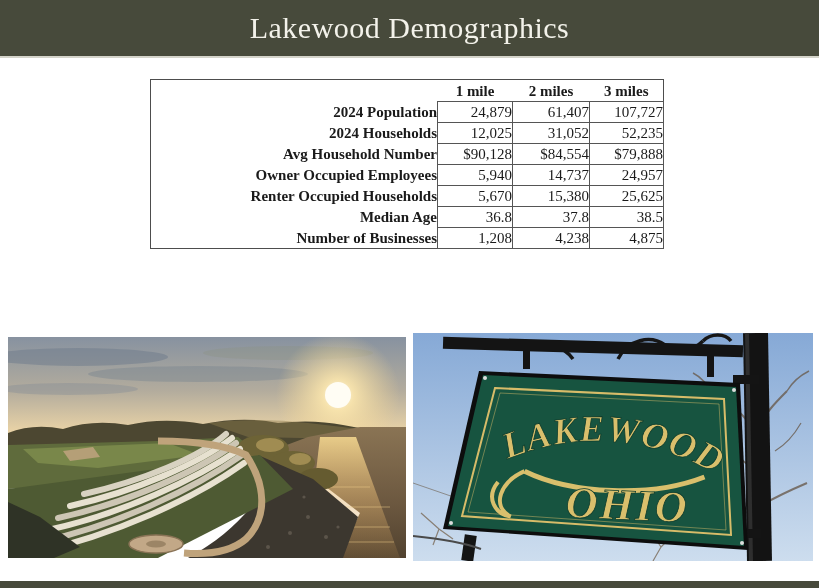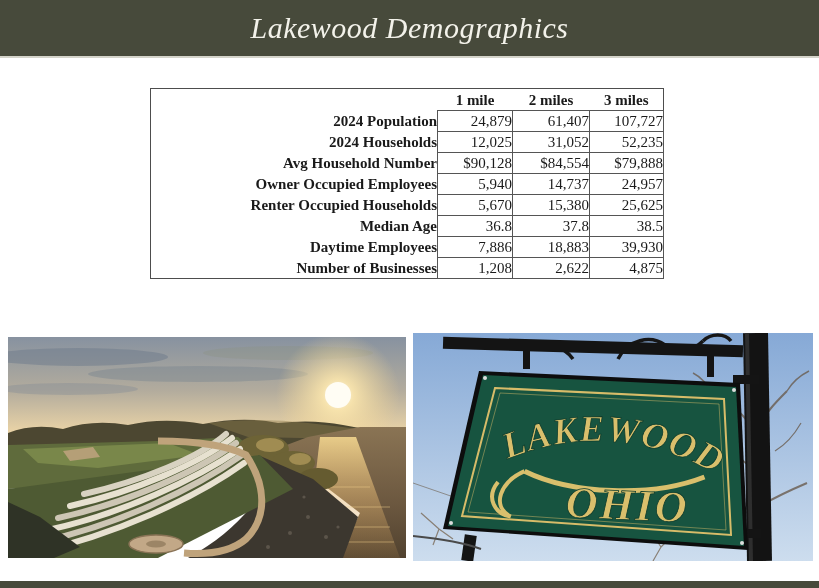--- a/index.html
+++ b/index.html
@@ -2,25 +2,25 @@
 <html><head>
 <meta charset="utf-8">
 <style>
   html,body{margin:0;padding:0;background:#ffffff;}
   #page{position:relative;width:819px;height:588px;background:#ffffff;overflow:hidden;
         font-family:"Liberation Serif","DejaVu Serif",serif;}
 
   
   .header-bar{position:absolute;left:0;top:0;width:819px;height:56px;background:#474a3b;
               border-bottom:2px solid #d4d4ca;display:flex;align-items:center;justify-content:center;}
-  .header-title{color:#f3f2ea;font-size:30px;letter-spacing:.5px;font-weight:400;font-style:italic;}
+  .header-title{color:#f3f2ea;font-size:30px;letter-spacing:.5px;font-weight:400;}
   .footer-bar{position:absolute;left:0;top:581px;width:819px;height:7px;background:#474a3b;}
 
   
-  .demo-table-wrap{position:absolute;left:150px;top:88px;}
+  .demo-table-wrap{position:absolute;left:150px;top:79px;}
   table.demo{border-collapse:collapse;table-layout:fixed;width:513px;
              border:1px solid #4d4d4d;font-size:15px;color:#1a1a1a;}
   table.demo th,table.demo td{padding:0;height:20px;line-height:20px;white-space:nowrap;overflow:hidden;}
   table.demo col.c-label{width:287px;}
   table.demo col.c1{width:75px;} table.demo col.c2{width:77px;} table.demo col.c3{width:74px;}
   table.demo thead th{font-weight:bold;text-align:center;border:none;height:21px;}
   td.row-label{font-weight:bold;text-align:right;padding-right:5px;border:none;}
   td.val{border:1px solid #555555;text-align:right;padding-right:9px;}
 
   
@@ -87,29 +87,23 @@
           <td class="val">15,380</td>
           <td class="val">25,625</td>
         </tr>
         <tr>
           <td class="row-label">Median Age</td>
           <td class="val">36.8</td>
           <td class="val">37.8</td>
           <td class="val">38.5</td>
         </tr>
         <tr>
-          <td class="row-label">Daytime Employees</td>
-          <td class="val">7,886</td>
-          <td class="val">18,883</td>
-          <td class="val">39,930</td>
-        </tr>
-        <tr>
           <td class="row-label">Number of Businesses</td>
           <td class="val">1,208</td>
-          <td class="val">2,622</td>
+          <td class="val">4,238</td>
           <td class="val">4,875</td>
         </tr>
       </tbody>
     </table>
   </div>
 
   <div class="photo photo-left">
     <svg viewBox="0 0 398 221" preserveAspectRatio="none">
       <defs>
         <linearGradient id="skyG" x1="0" y1="0" x2="0" y2="1">

